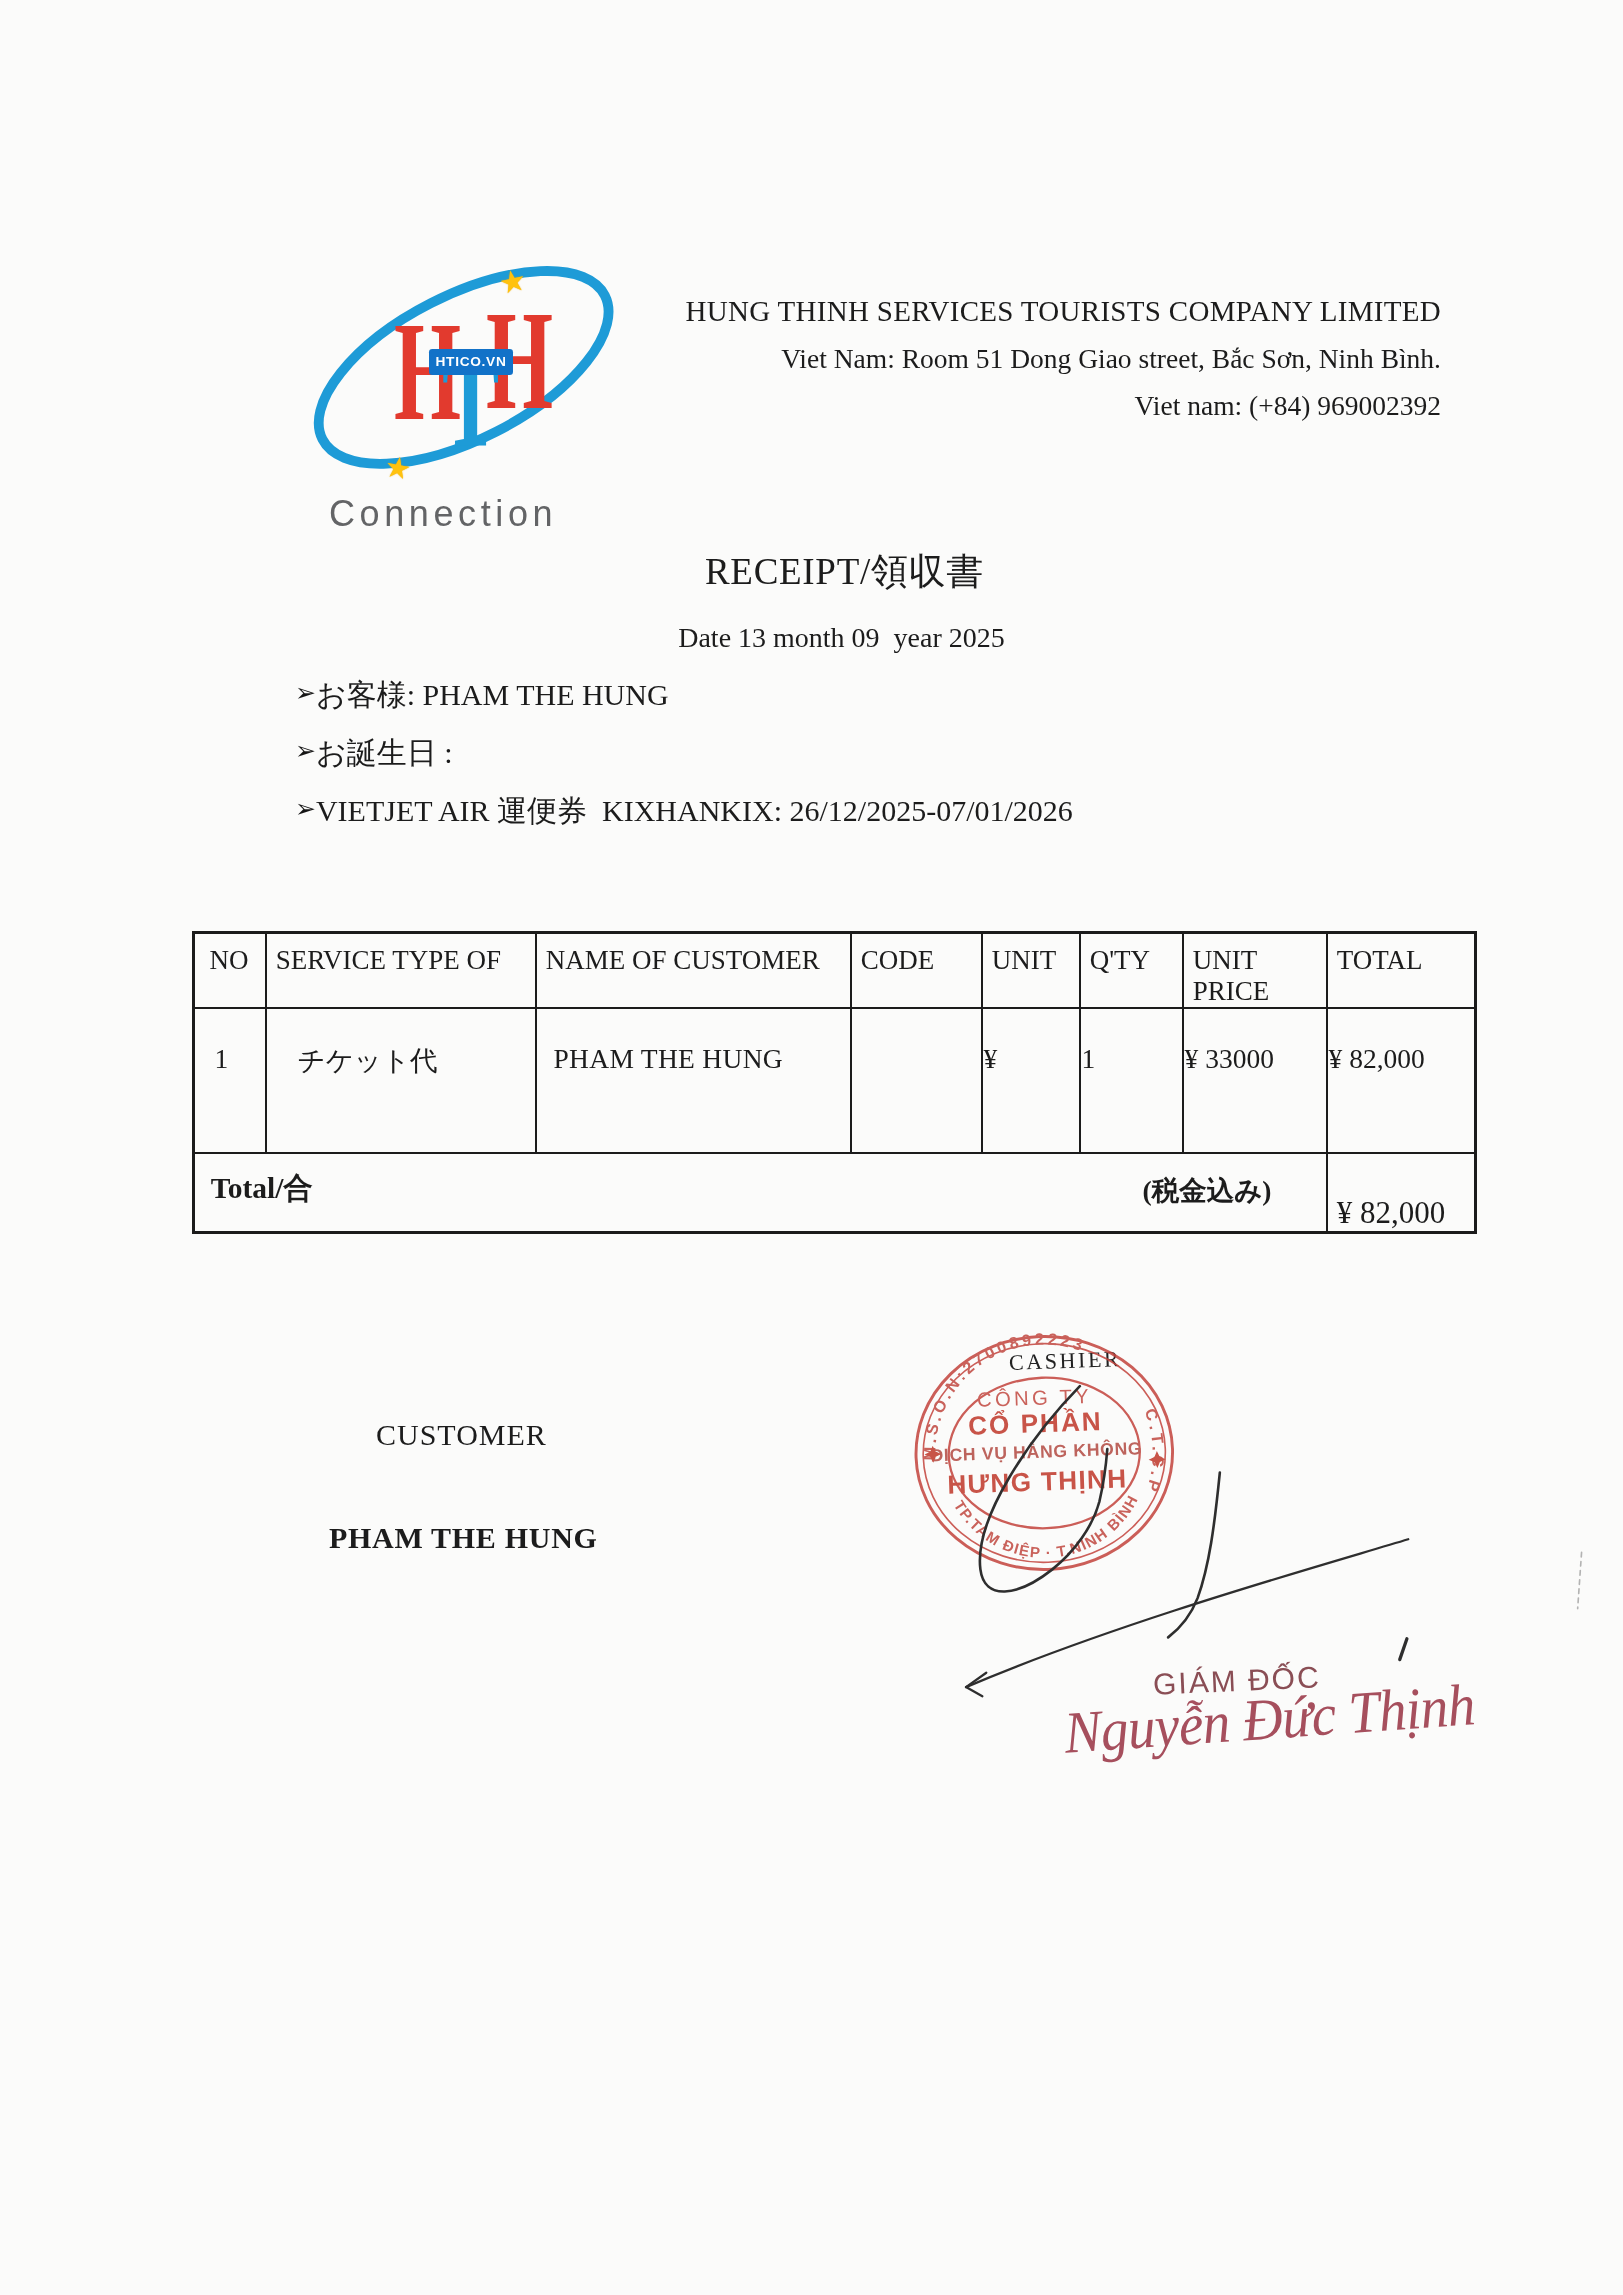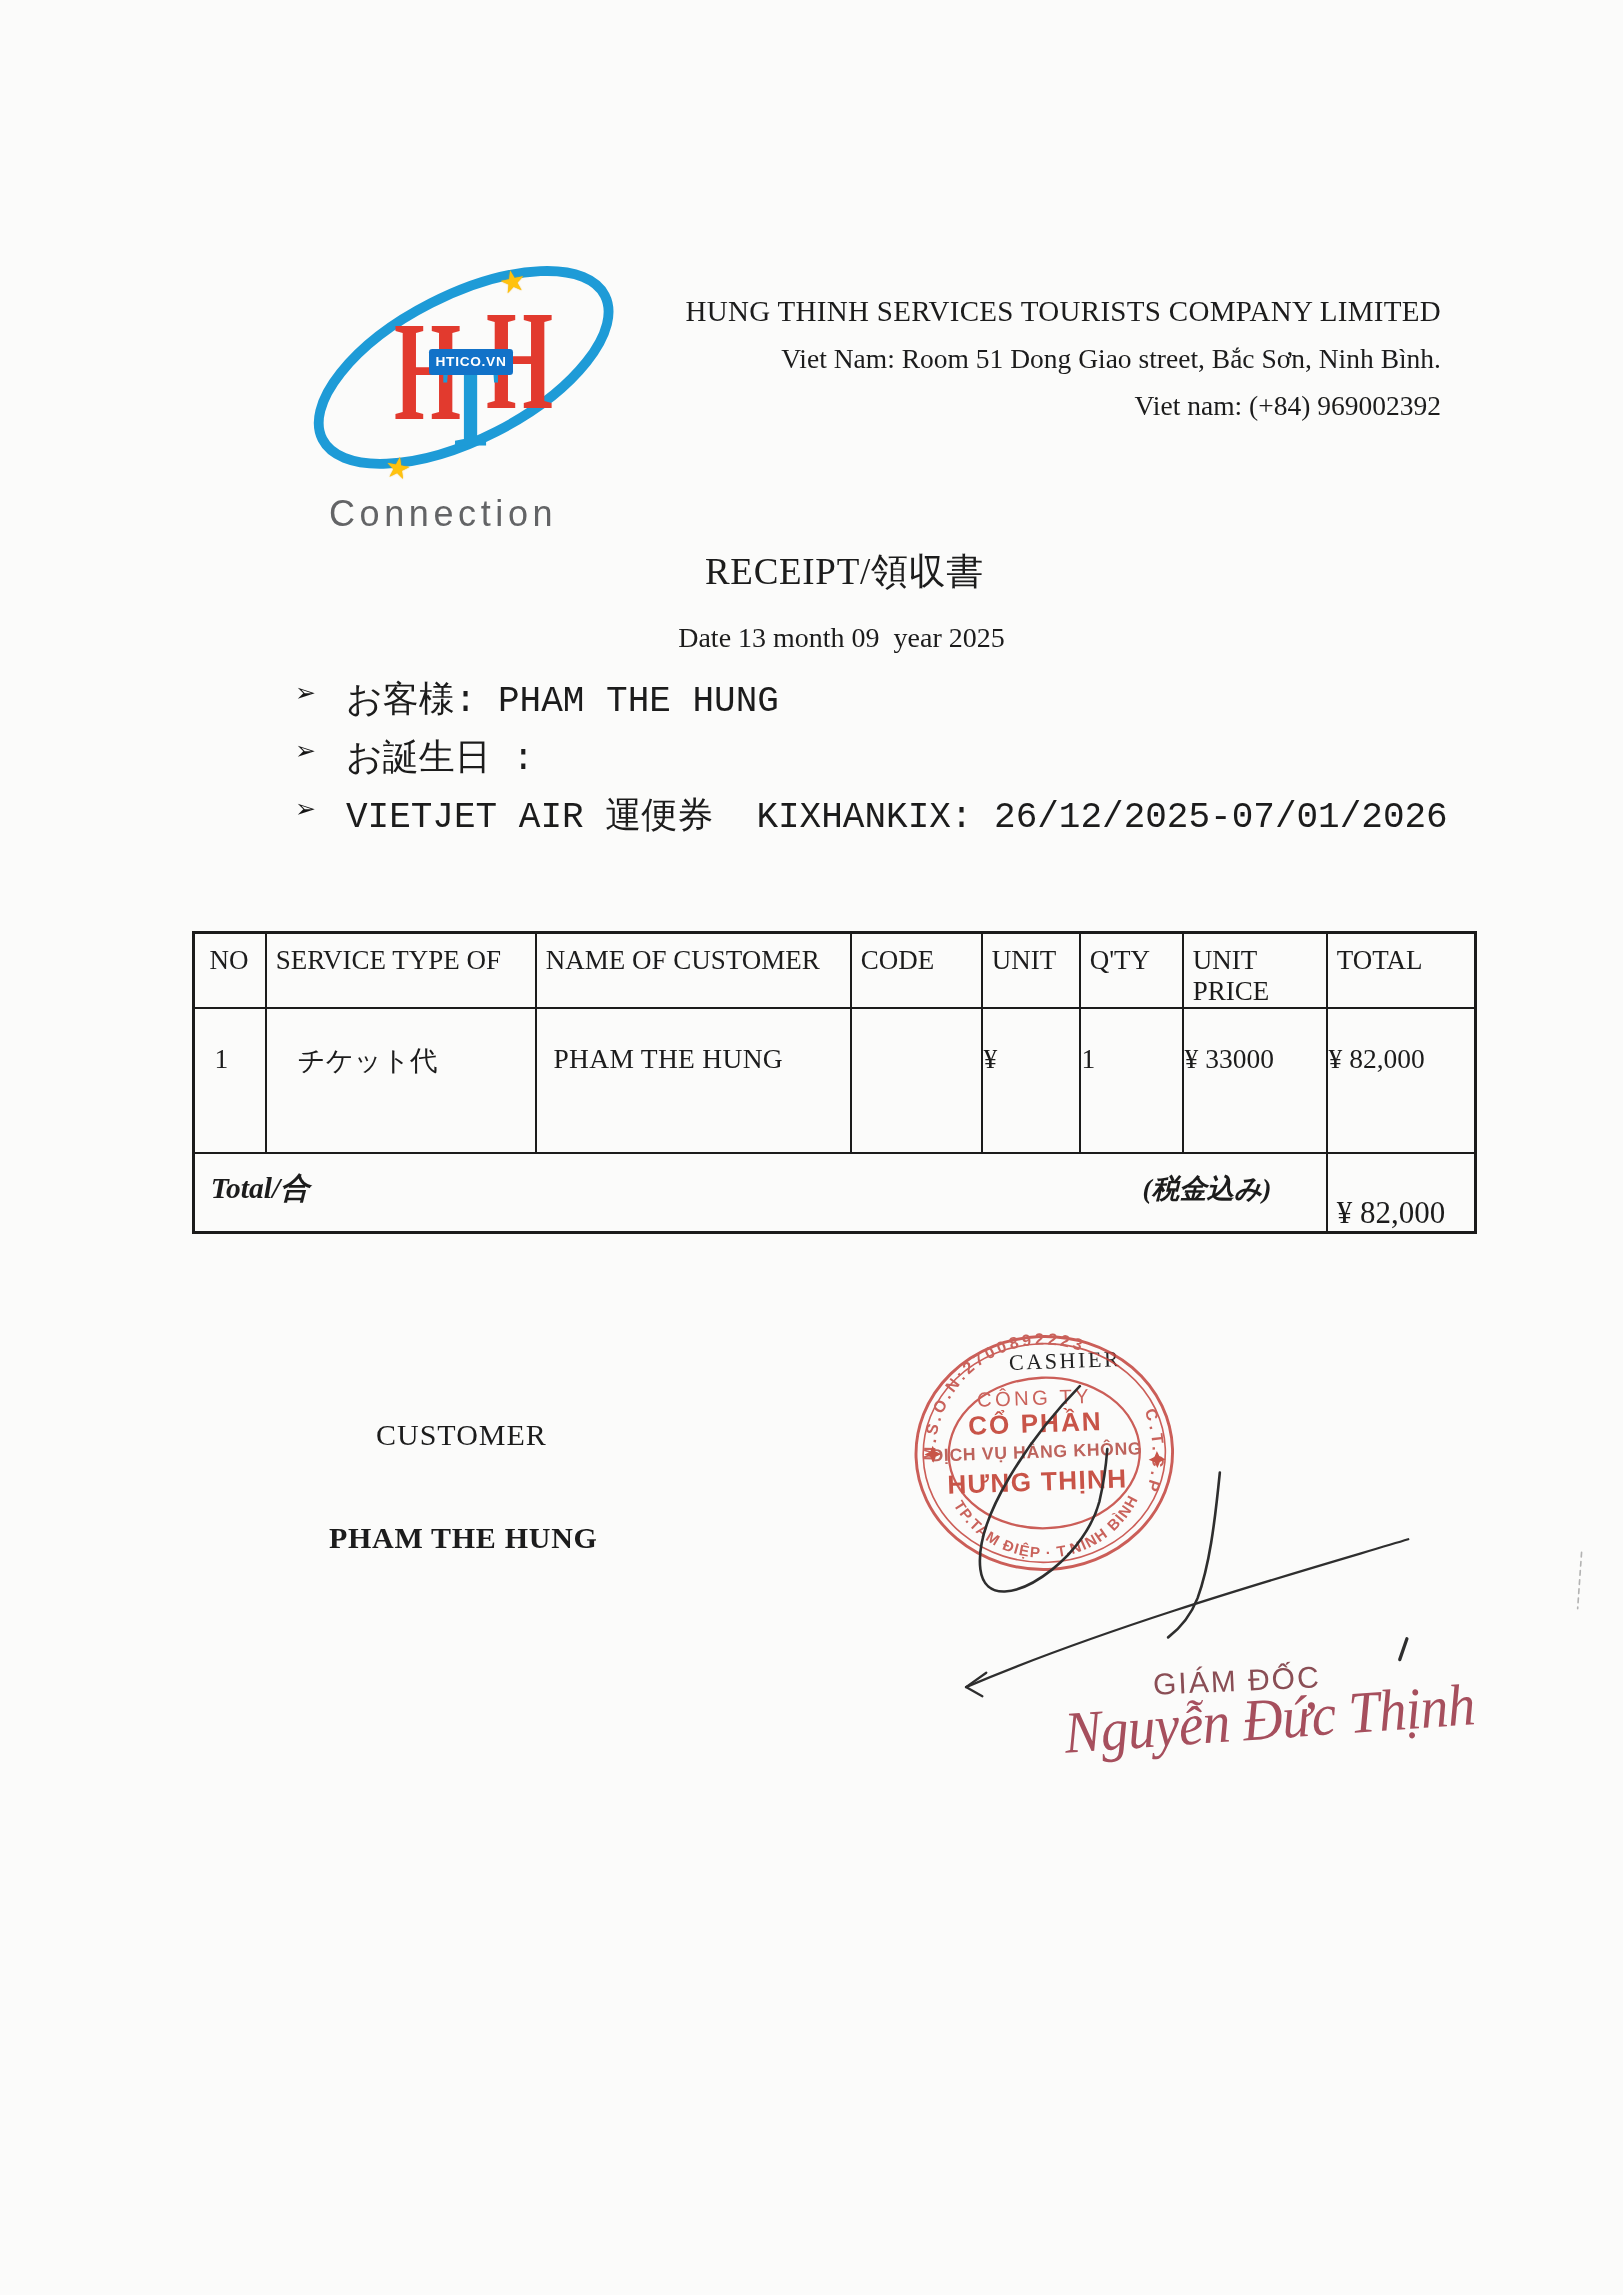--- a/index.html
+++ b/index.html
@@ -26,39 +26,39 @@
   .company .l1{font-size:29px;letter-spacing:0.3px;}
   .company .l2,.company .l3,.company .l4{font-size:27.5px;}
 
   
   .title{left:0;right:0;top:547px;text-align:center;font-size:37px;letter-spacing:0.7px;transform:translateX(33px);}
   .dateline{left:0;right:0;top:622px;text-align:center;font-size:28px;transform:translateX(30px);}
 
   
   .bullet{left:295px;display:flex;align-items:flex-start;}
   .bullet .arrow{font-family:"DejaVu Sans",sans-serif;font-size:25px;margin-top:2.6px;color:#151515;}
-  .bullet .btext{margin-left:30px;font-size:36px;font-family:Liberation Mono, monospace;}
+  .bullet .btext{font-size:30px;}
 
   
   table.rt{position:absolute;left:192px;top:931px;width:1283px;border-collapse:collapse;table-layout:fixed;}
   table.rt th,table.rt td{border:2px solid #1b1b1b;vertical-align:top;font-weight:normal;text-align:left;}
   table.rt{border:3.3px solid #1b1b1b;}
   table.rt th{font-size:27px;padding:10.5px 5.2px 0 9.2px;}
   table.rt th.c0{padding-left:14.4px;}
   tr.hrow{height:73px;}
   tr.drow{height:145px;}
   tr.trow{height:79px;}
   tr.drow td{padding-top:34px;font-size:27.5px;}
   td.c0{padding-left:19.6px;}
   td.c1{padding-left:31px;font-size:26px;}
   td.c2{padding-left:17px;font-size:21.6px;letter-spacing:0.3px;}
   td.ctr{text-align:center;}
   td.c7{font-size:29px;}
   td.totcell-left{padding:0;}
-  .totflex{display:flex;justify-content:space-between;align-items:center;padding:15.7px 54px 0 15.7px;font-style:italic;}
+  .totflex{display:flex;justify-content:space-between;align-items:flex-end;padding:15.7px 54px 0 15.7px;}
   .totlabel{font-weight:bold;font-size:29.5px;}
   .totnote{font-weight:bold;font-size:27.5px;}
   td.totcell-val{font-weight:bold;font-size:31px;padding:41px 0 0 9.2px;}
 
   
   .customer{left:376px;top:1418px;font-size:30px;letter-spacing:1px;}
   .custname{left:329px;top:1521px;font-size:30px;font-weight:bold;letter-spacing:0.7px;}
   .cashier{left:1009px;top:1348px;font-size:22px;letter-spacing:2.6px;color:#222;transform:rotate(-2deg);}
   .director{left:1153px;top:1664px;font-family:"Liberation Sans",sans-serif;font-size:30px;
             letter-spacing:2px;color:#8a4e55;transform:rotate(-2.5deg);}

